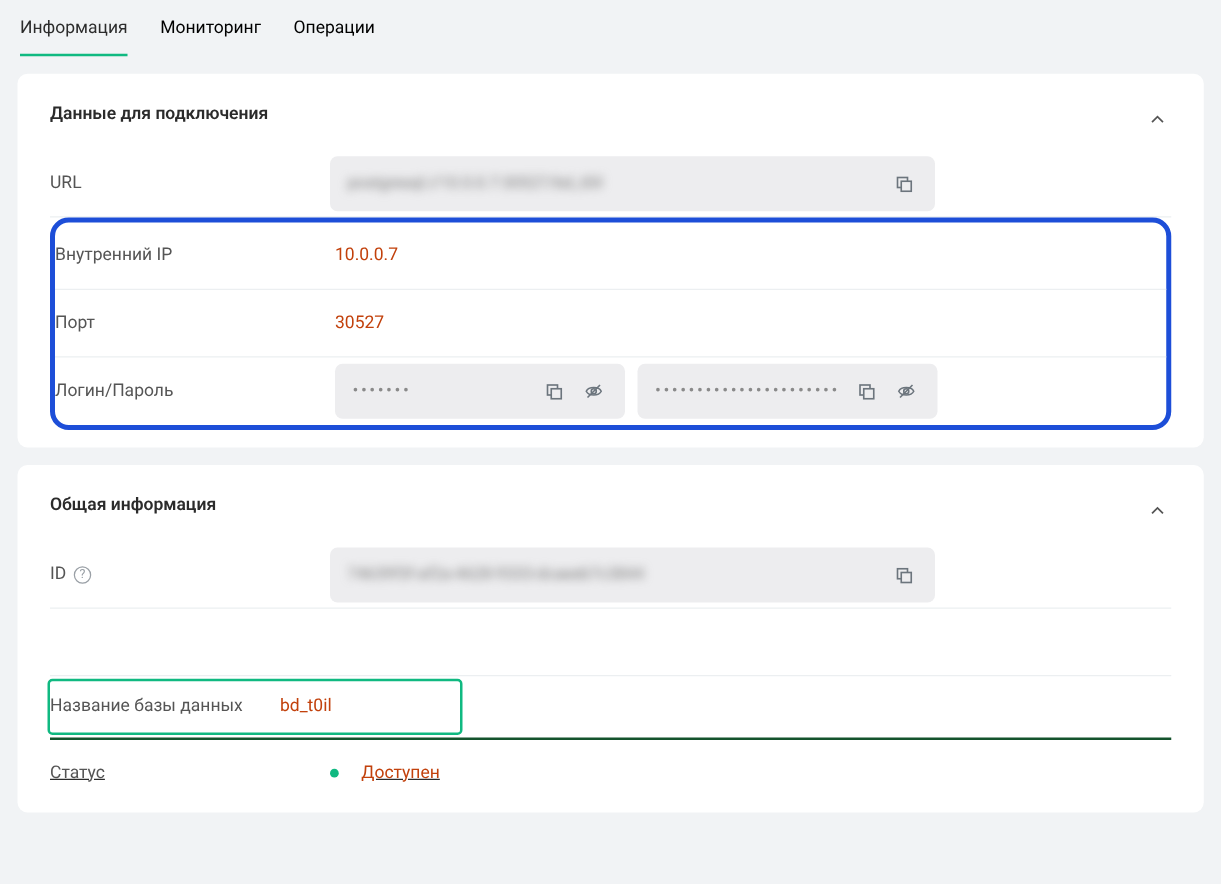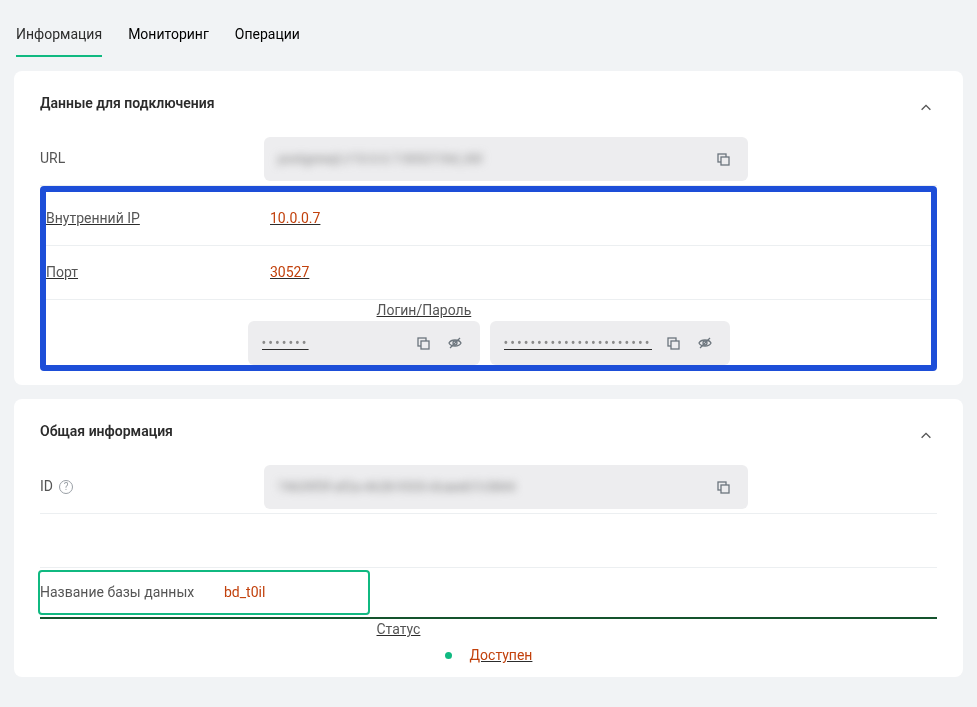--- a/index.html
+++ b/index.html
@@ -3,21 +3,21 @@
 <meta charset="utf-8">
 <style>
   * { box-sizing: border-box; margin: 0; padding: 0; }
   body {
     font-family: -apple-system, BlinkMacSystemFont, "Segoe UI", Roboto, Arial, sans-serif;
     background: #f1f3f5;
     color: #2c2c2c;
     font-size: 14px;
     line-height: 1.5;
   }
-  .page { width: 977px; margin: 12px auto; padding: 0 0 0 0; }
+  .page { width: 977px; margin: 0 auto; padding: 0 0 0 0; }
   .tabs {
     display: flex;
     gap: 26px;
     padding: 12px 16px 0 16px;
   }
   .tab {
     padding-bottom: 10px;
     color: #000000;
     cursor: pointer;
     border-bottom: 2px solid transparent;
@@ -42,25 +42,24 @@
   .chevron {
     position: absolute;
     right: 26px;
     top: 26px;
     width: 14px;
     height: 14px;
     cursor: pointer;
   }
   .row {
     display: flex;
-    align-items: center;
     min-height: 54px;
     border-bottom: 1px solid #eceff1;
   }
-  .row:last-child { border-bottom: none; flex-direction: column; }
+  .row:last-child { border-bottom: none; }
   .label {
     width: 224px;
     color: #555;
     flex-shrink: 0;
     display: flex;
     align-items: center;
     gap: 6px;
   }
   .value-area {
     flex: 1;
@@ -95,24 +94,23 @@
     cursor: pointer;
     color: #6c757d;
   }
   .blurred {
     filter: blur(4px);
     color: #7a7a7a;
     flex: 1;
     font-size: 13px;
   }
   .highlight-box {
-    border: 6px solid #1d4ed8;
-    border-radius: 4px;
+    border: 4px solid #1d4ed8;
+    border-radius: 15px;
     padding: 0 0;
-    text-decoration: underline;
   }
   .highlight-sm {
     border: 2px solid #10b981;
     border-radius: 4px;
     padding: 10px 0 10px 0;
   }
   .gb-url { width: 484px; }
   .gb-login { width: 232px; }
   .gb-pass { width: 240px; }
   .gb-id { width: 484px; }

